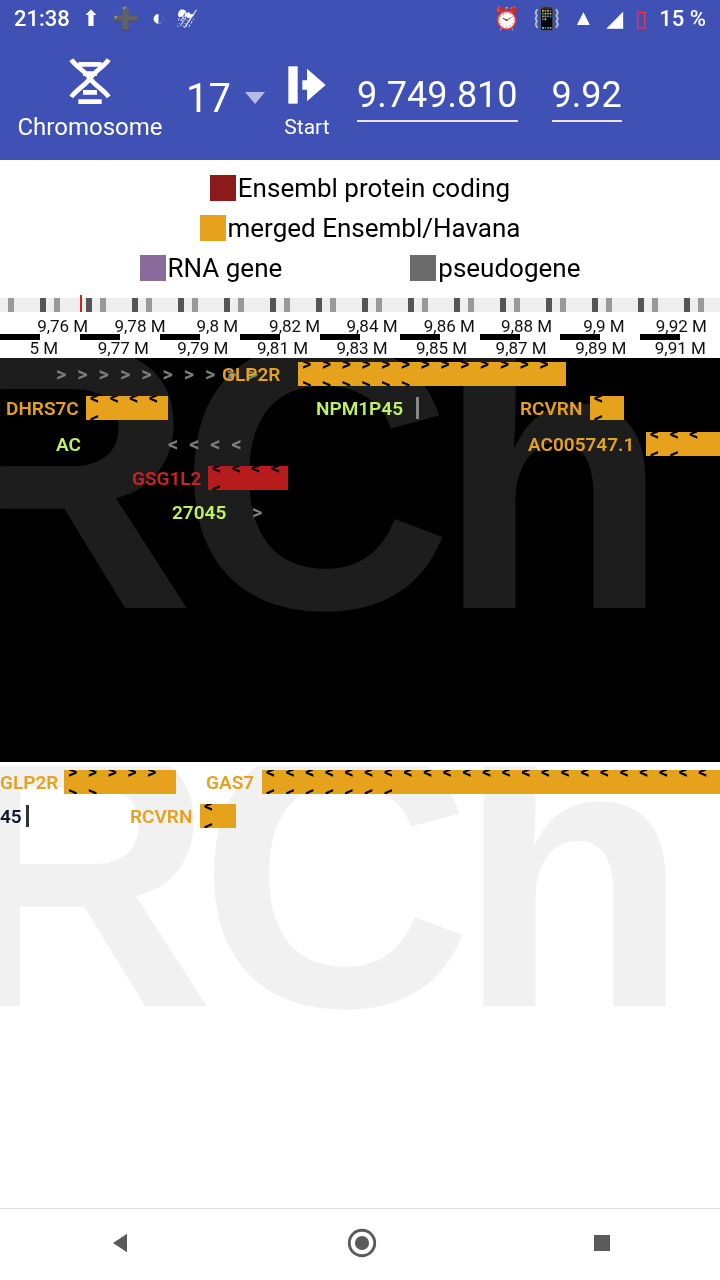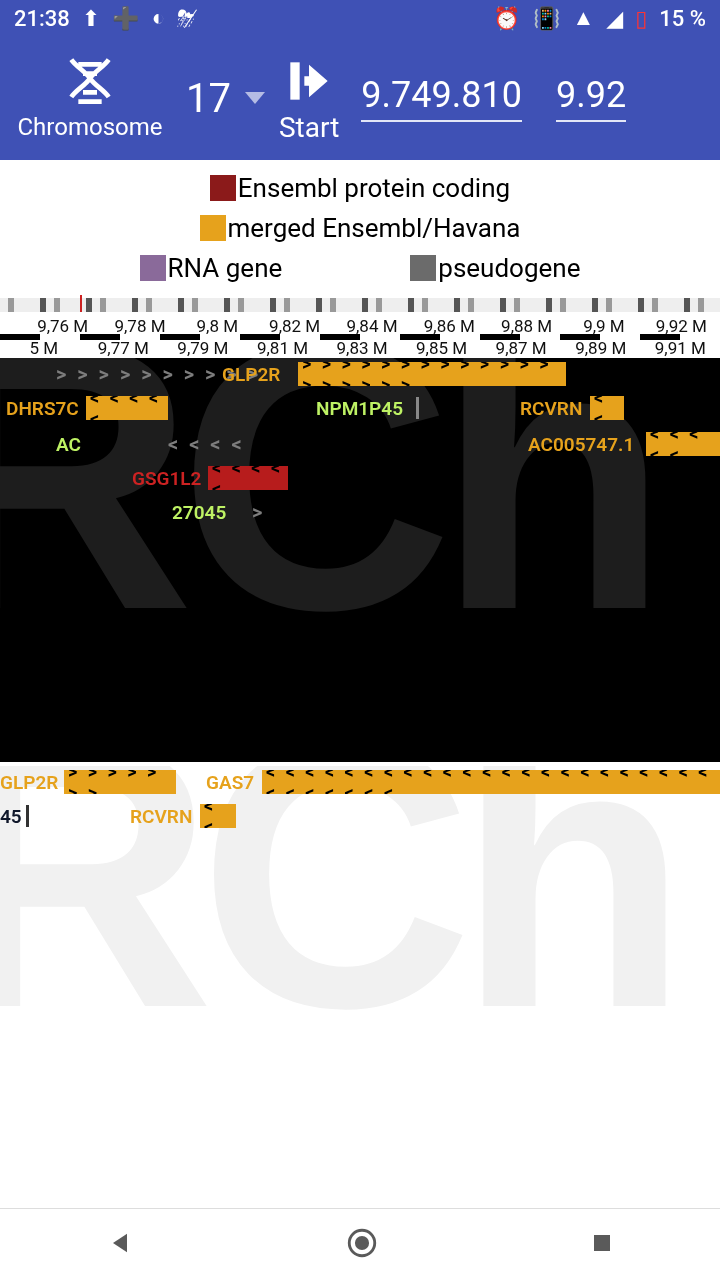--- a/index.html
+++ b/index.html
@@ -32,21 +32,21 @@
   align-items: center;
   padding: 0 10px;
   gap: 8px;
 }
 .chromo-col { display:flex; flex-direction:column; align-items:center; width:160px; }
 .chromo-label { font-size: 24px; margin-top: 2px; }
 .chromo-sel { display:flex; align-items:center; gap:14px; margin-left: 8px; }
 .chromo-num { font-size: 40px; font-weight: 400; }
 .tri { width:0; height:0; border-left:10px solid transparent; border-right:10px solid transparent; border-top:12px solid #b5bce4; }
 .start-col { display:flex; flex-direction:column; align-items:center; margin-left: 6px; }
-.start-label { font-size: 28px; margin-top: 2px; }
+.start-label { font-size: 21px; margin-top: 2px; }
 .coord-input {
   font-size: 36px;
   font-weight: 400;
   color: #fff;
   border-bottom: 2px solid #e3e6f7;
   padding-bottom: 4px;
   margin-left: 14px;
 }
 .coord-input.short { margin-left: 26px; }
 

